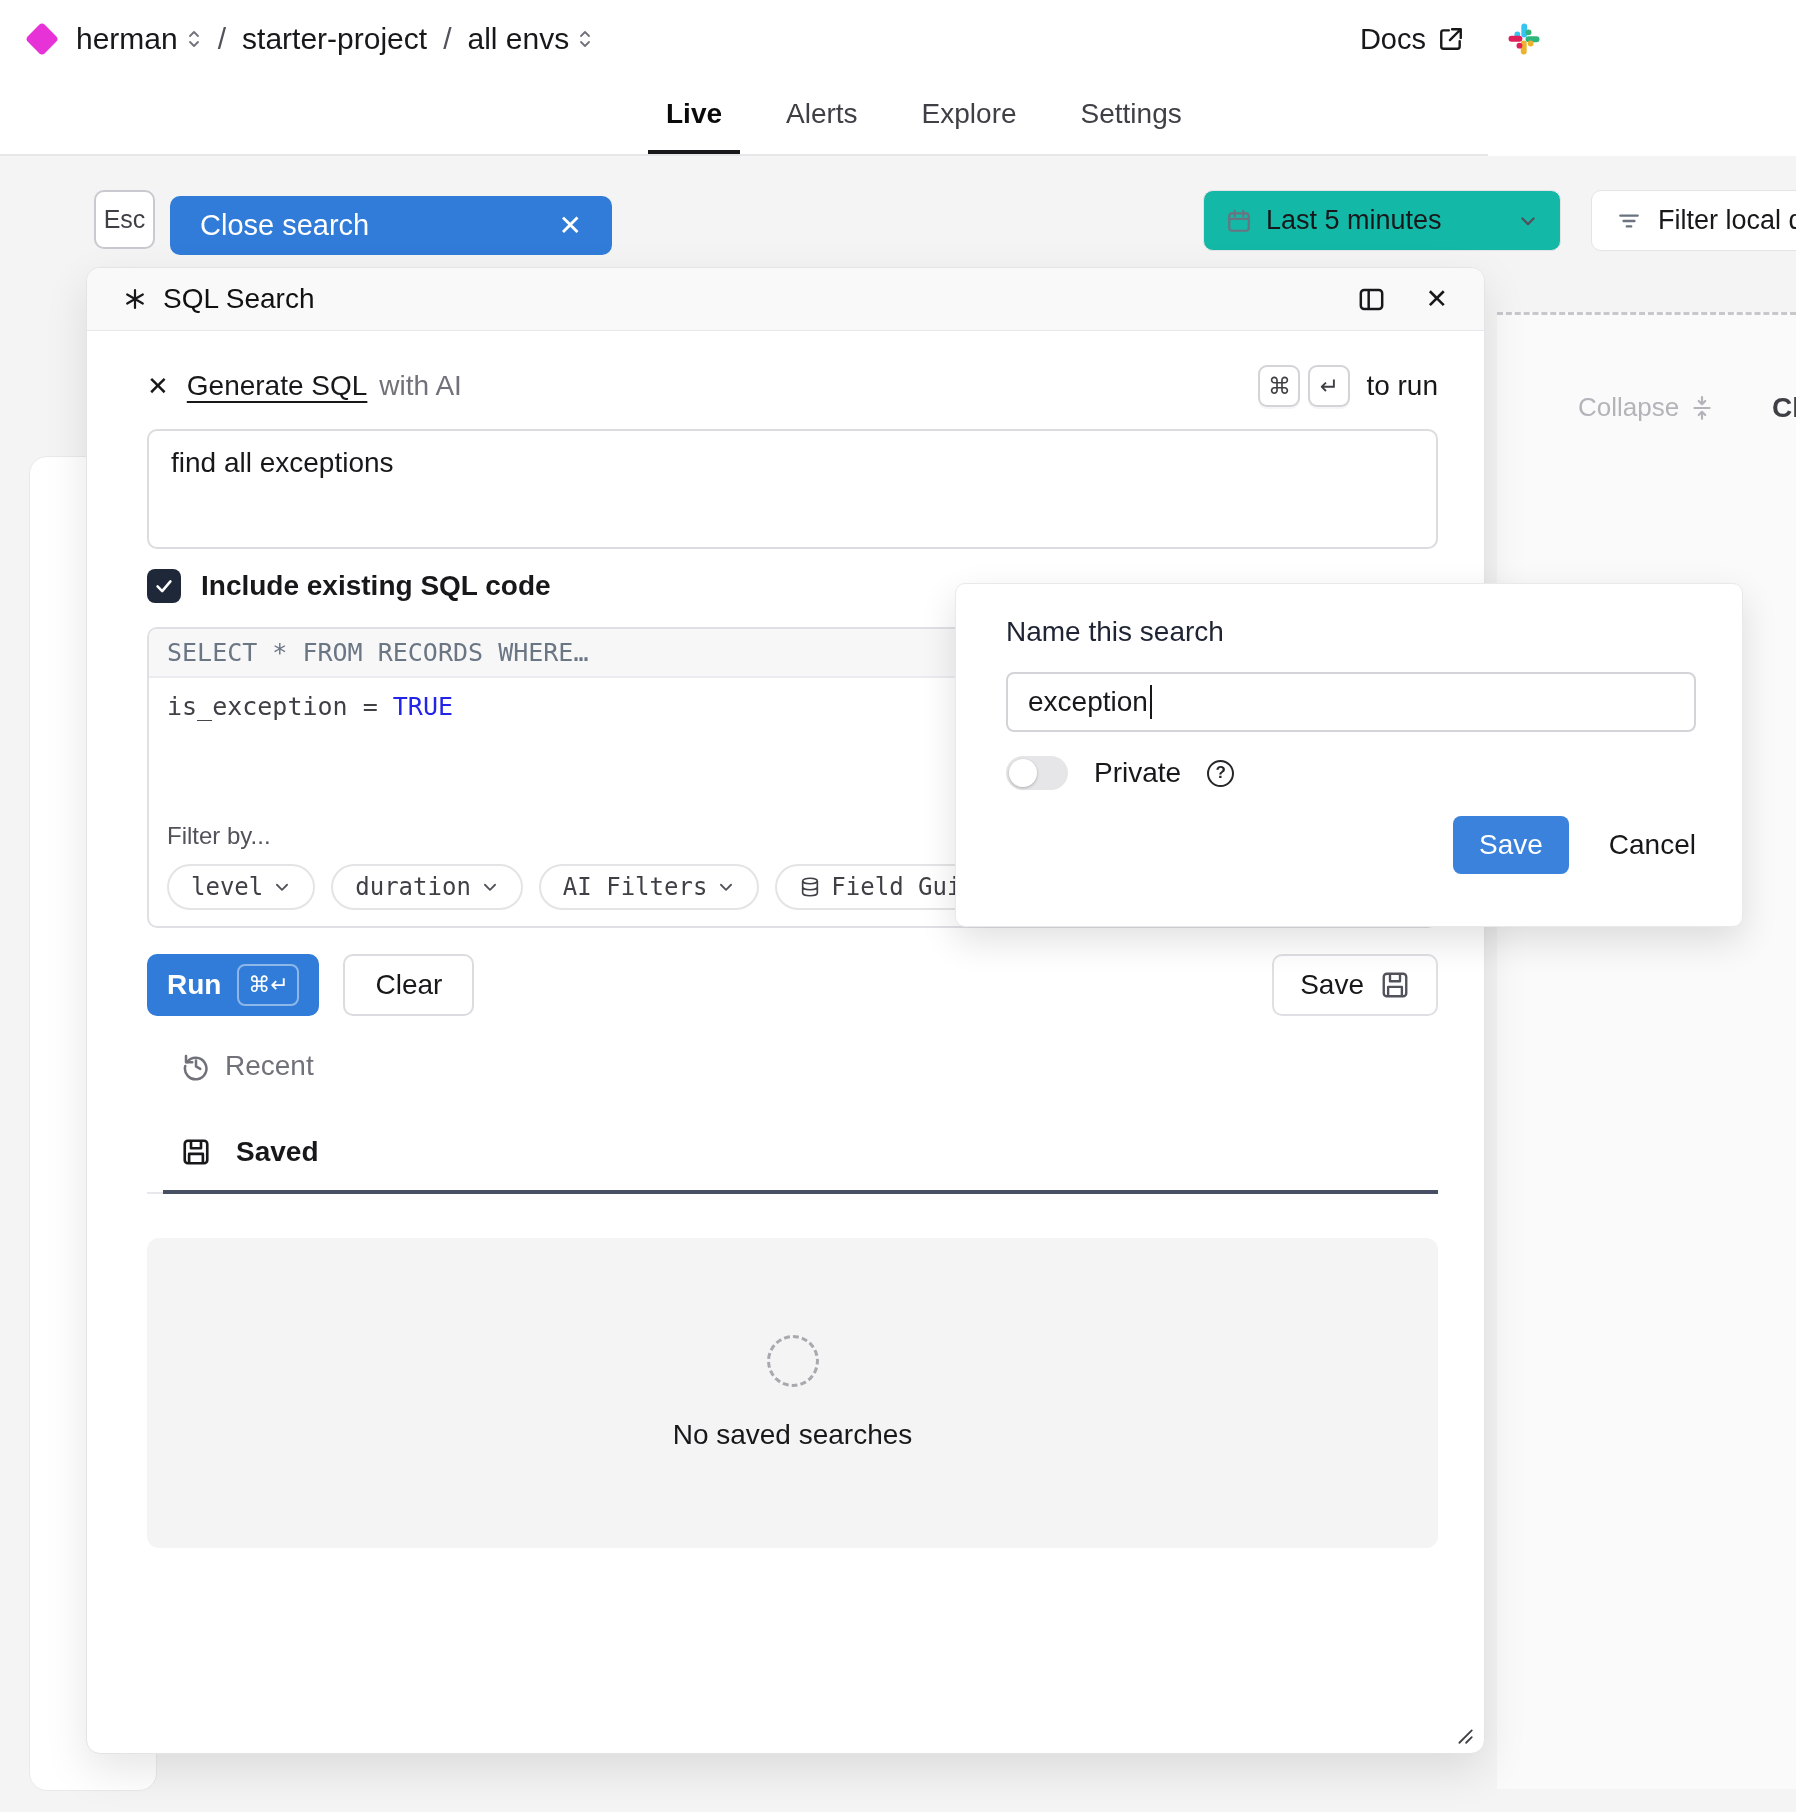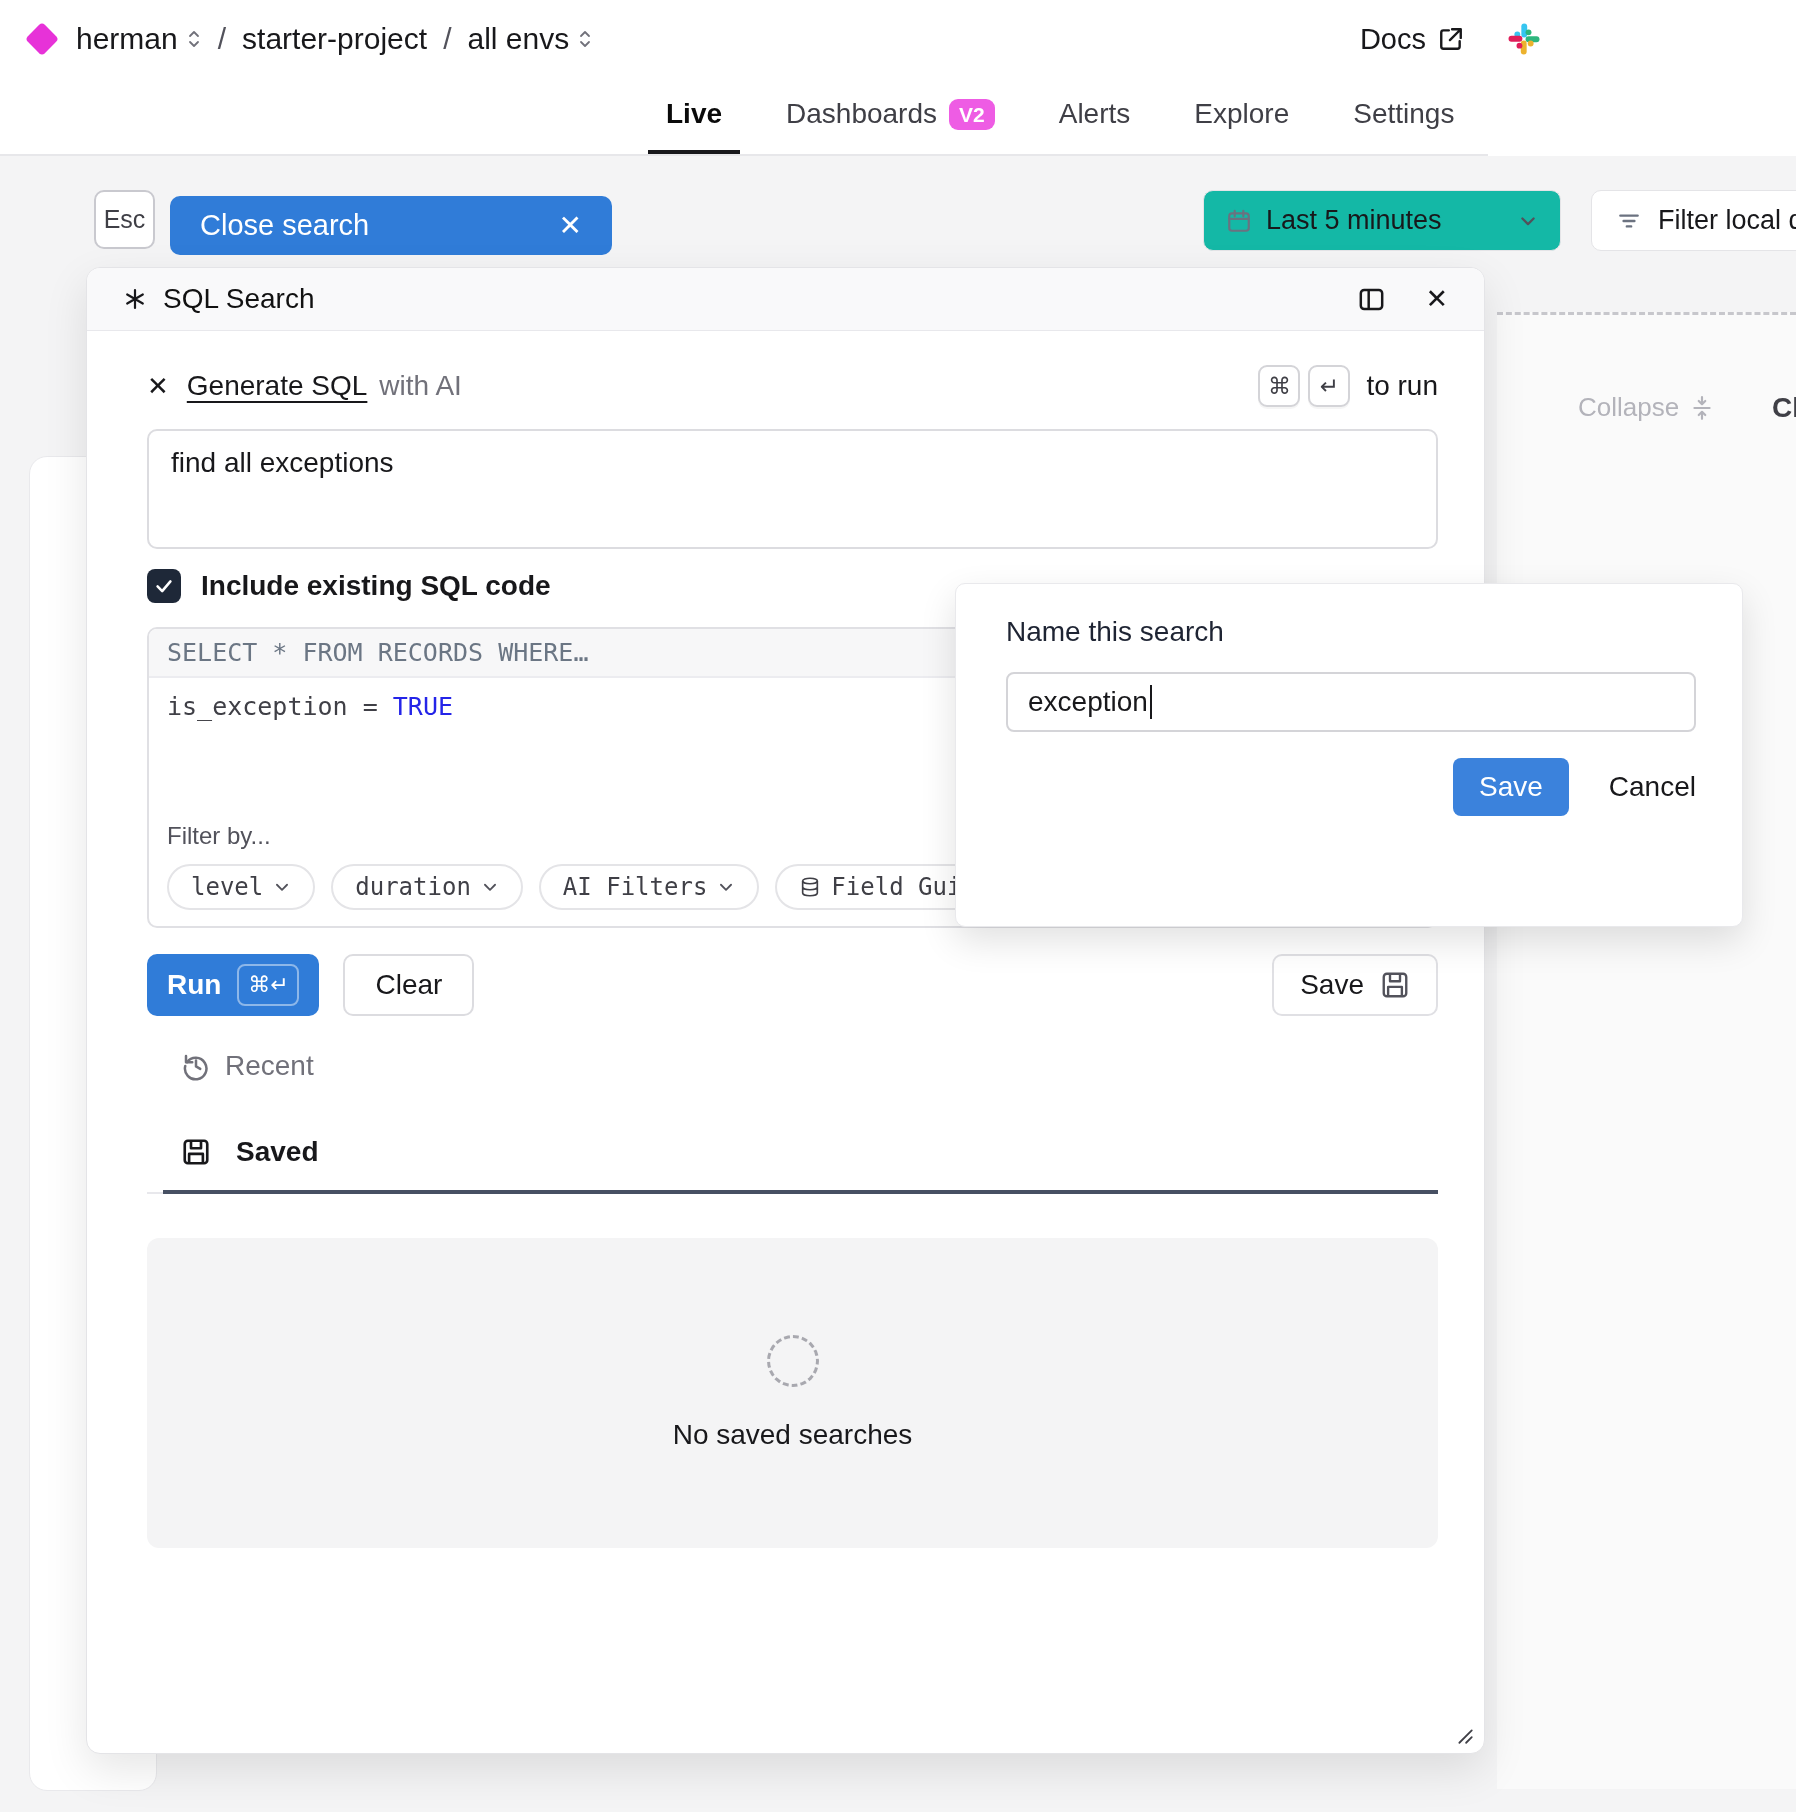--- a/index.html
+++ b/index.html
@@ -183,24 +183,20 @@
       <rect x="1" y="24" width="26" height="11" rx="5.5" fill="#E01E5A"></rect>
       <rect x="16" y="37" width="11" height="11" rx="5.5" fill="#E01E5A"></rect>
     </svg>
   </div>
 </div>
 
 <div class="navrow">
   <div class="tabs">
     <div class="tab active">
       <span>Live</span>
-    </div>
-    <div class="tab">
-      <span>Dashboards</span>
-      <span class="v2badge">V2</span>
     </div>
     <div class="tab">
       <span>Alerts</span>
     </div>
     <div class="tab">
       <span>Explore</span>
     </div>
     <div class="tab">
       <span>Settings</span>
     </div>
@@ -360,19 +356,26 @@
     <path d="M3 14 L14 3 M9 14 L14 9" stroke="#3f3f46" stroke-width="1.6" stroke-linecap="round"></path>
   </svg>
 </div>
 
 <div class="modal">
   <div class="modal-title">Name this search</div>
   <div class="modal-input">
     <span>exception</span>
       <span class="caret"></span>
   </div>
+  <div class="private-row">
+    <span class="toggle">
+      <span class="knob"></span>
+    </span>
+    <span class="private-label">Private</span>
+    <span class="help-icon">?</span>
+  </div>
   <div class="modal-actions">
     <div class="modal-save">
       <span>Save</span>
     </div>
     <div class="modal-cancel">Cancel</div>
   </div>
 </div>
 
 </body></html>

